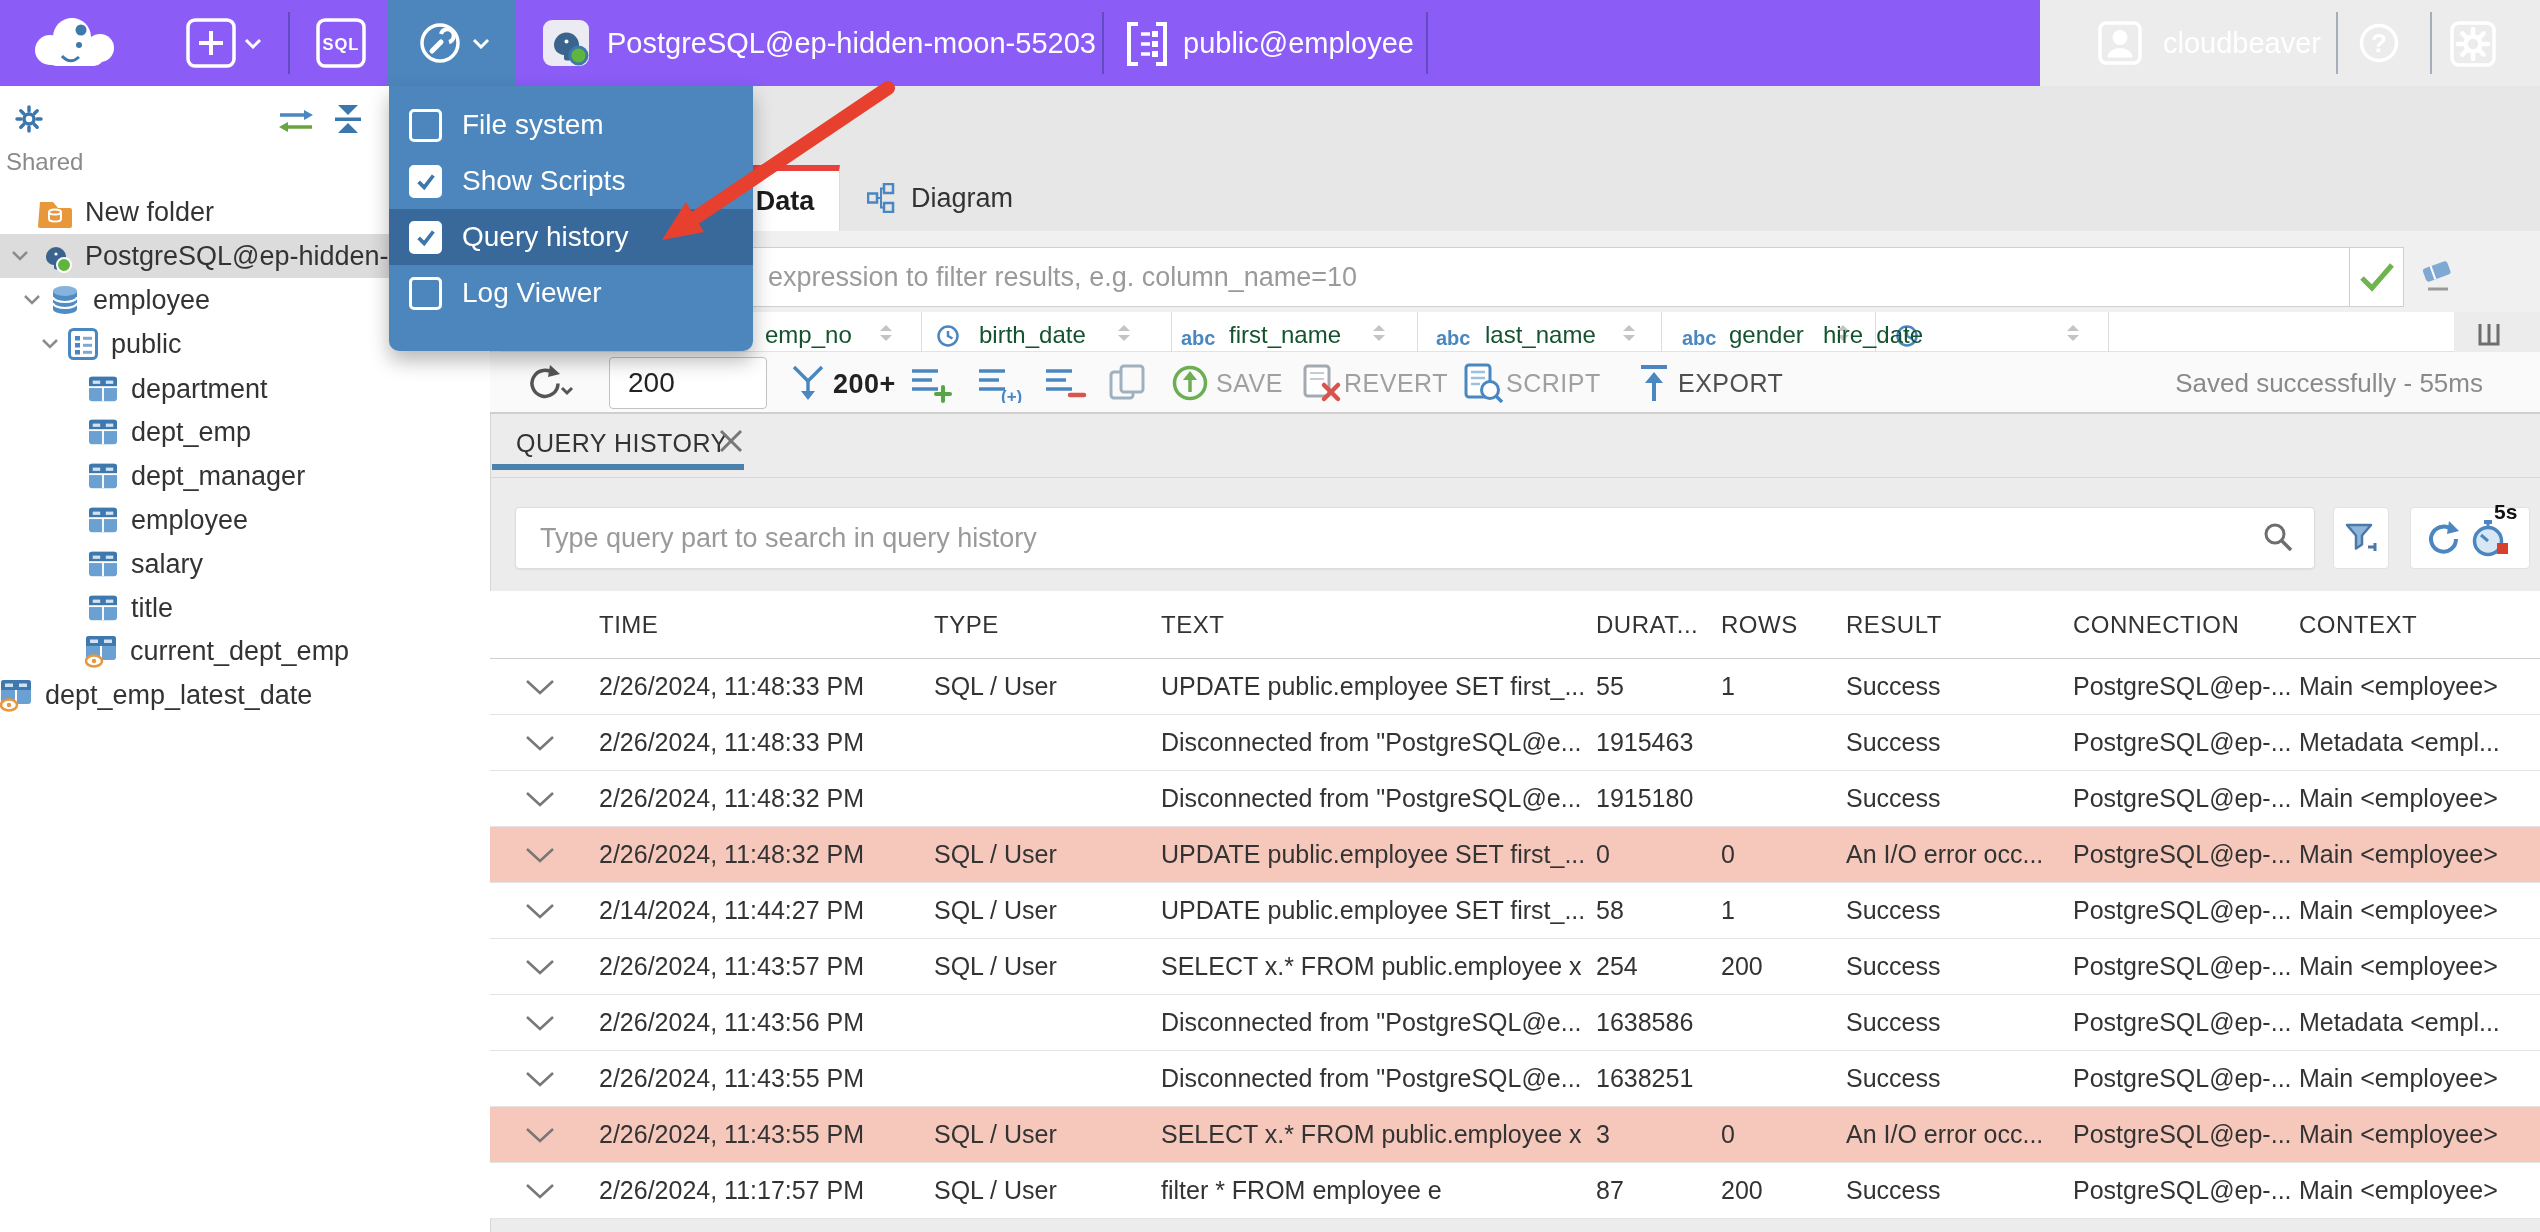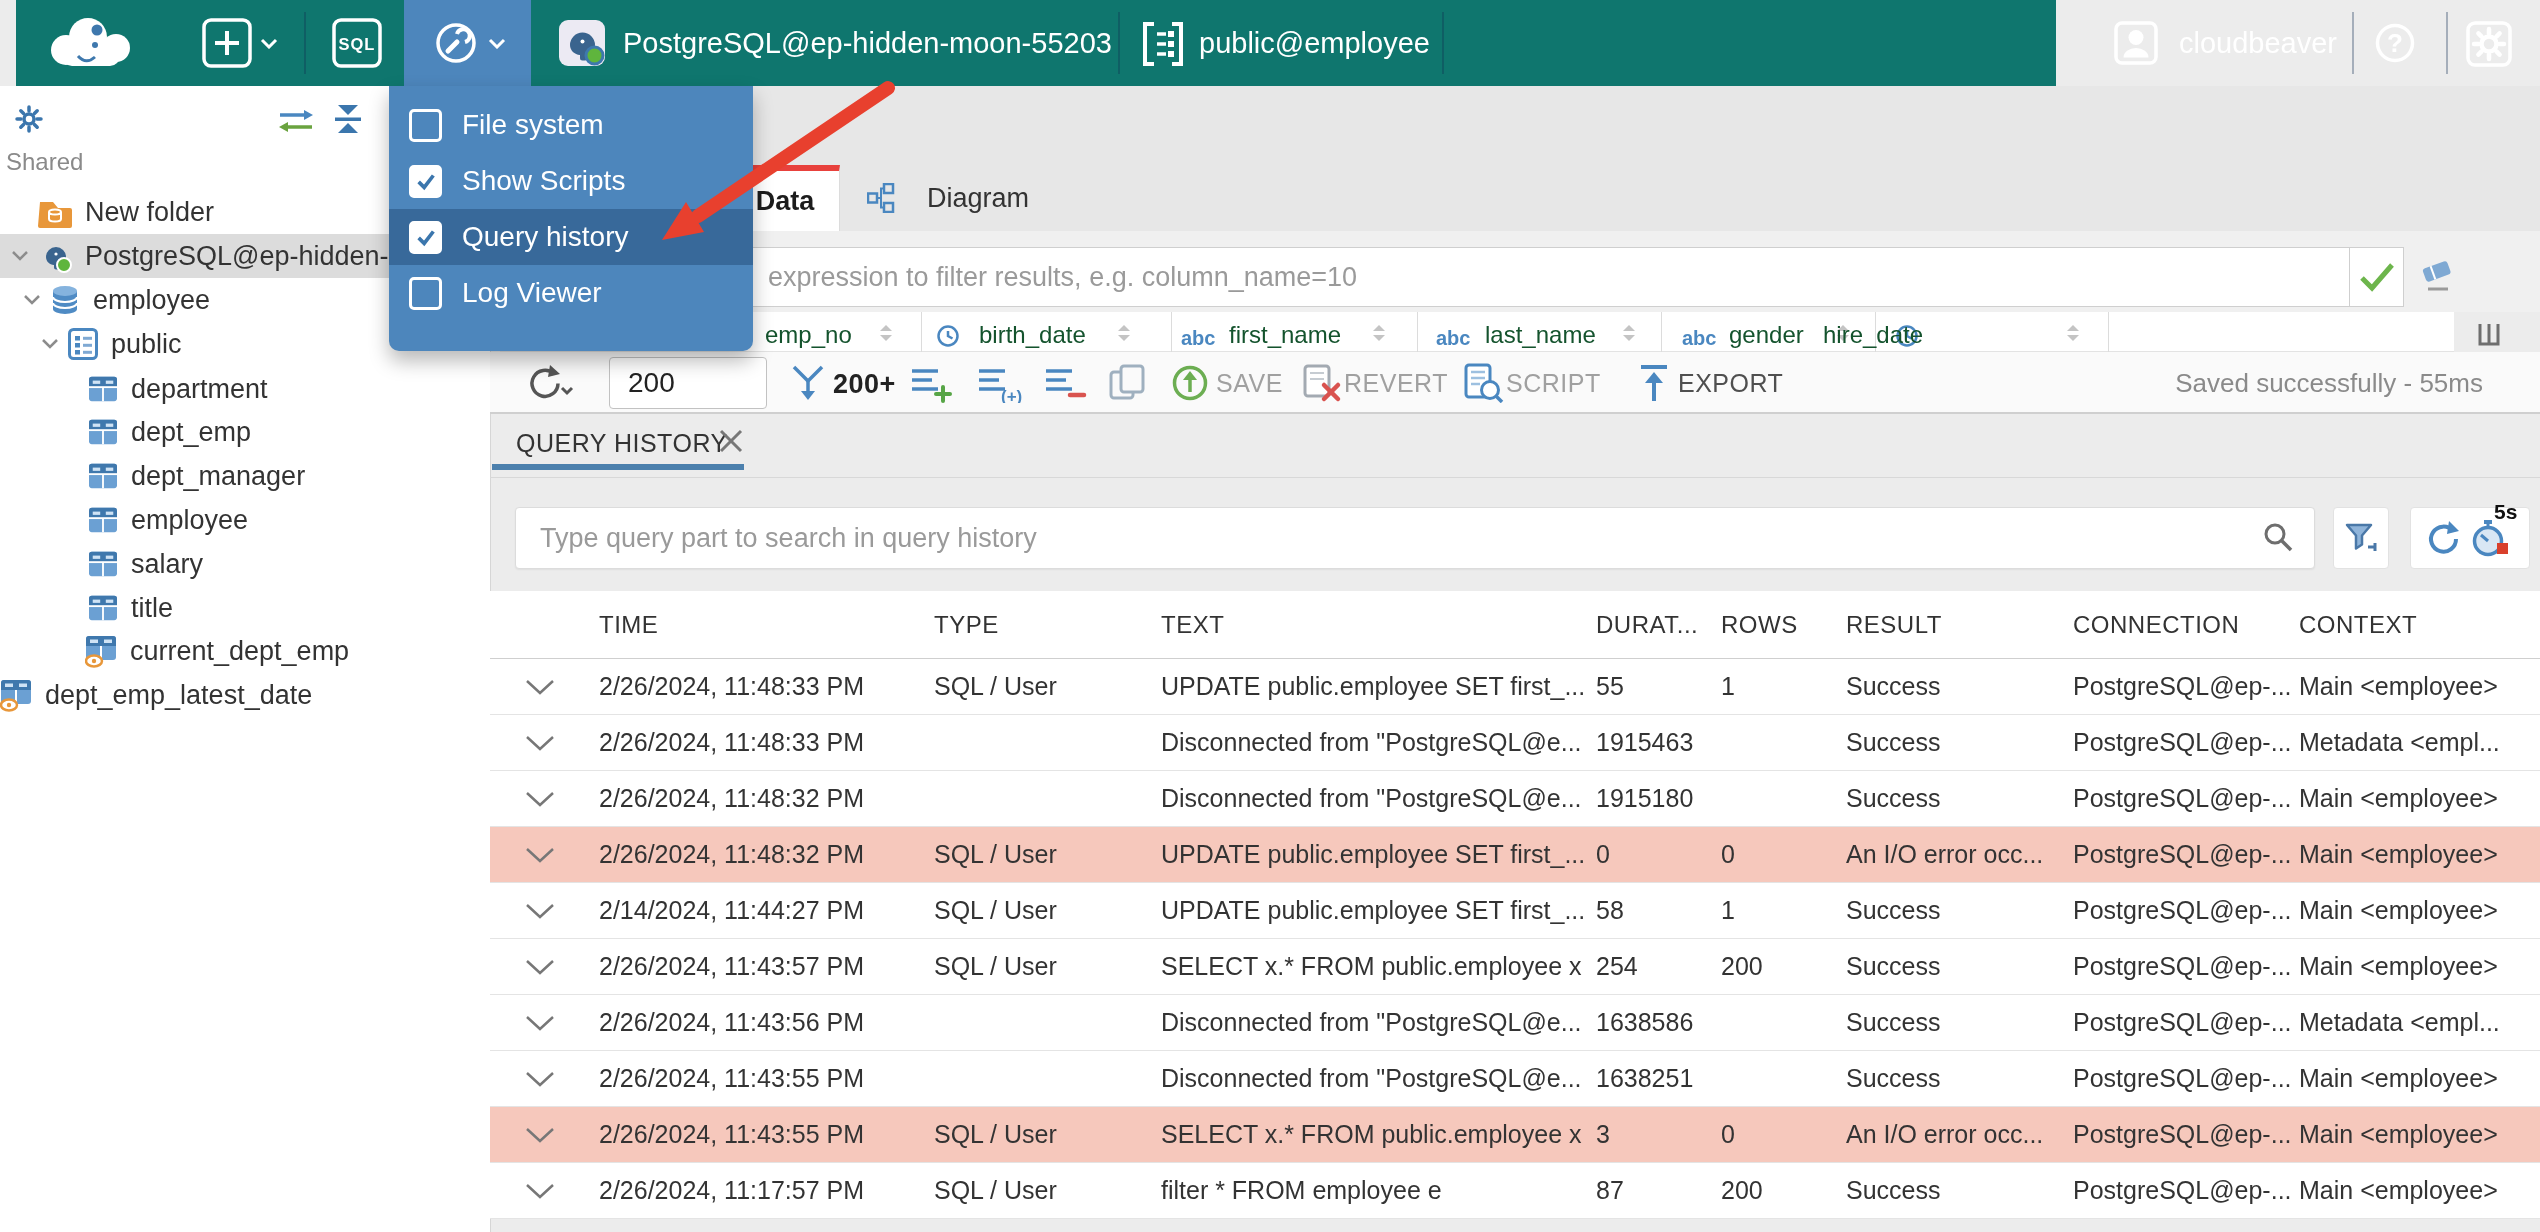--- a/index.html
+++ b/index.html
@@ -1,20 +1,20 @@
 <!DOCTYPE html>
 <html><head>
 <meta charset="utf-8">
 <style>
   html,body{margin:0;padding:0}
   body{font-family:"Liberation Sans",sans-serif}
   #app{position:relative;width:2540px;height:1232px;background:#ececec;overflow:hidden}
   .abs{position:absolute}
   
-  .topbar{position:absolute;left:16px;top:0;width:2040px;height:86px;background:#0f766e}
+  .topbar{position:absolute;left:0;top:0;width:2040px;height:86px;background:#8b5cf6}
   .tbdiv{position:absolute;top:12px;width:2px;height:62px;background:rgba(15,45,80,.32)}
   .tblabel{position:absolute;top:27px;color:#fff;font-size:29px;white-space:nowrap}
   .toolsbtn{position:absolute;left:388px;top:0;width:127px;height:86px;background:#4d86bc}
   
   .menu{position:absolute;left:389px;top:86px;width:364px;height:254px;background:#4d86bc;border-radius:0 0 10px 10px;box-shadow:0 10px 20px rgba(0,0,0,.28);padding-top:11px;z-index:40}
   .mi{height:56px;display:flex;align-items:center;padding-left:20px;cursor:pointer}
   .mi.hl{background:#38699a}
   .cb{width:27px;height:27px;border:3px solid #fff;border-radius:5px;display:flex;align-items:center;justify-content:center;flex:none;background:transparent}
   .cb svg{visibility:hidden}
   .cb.checked{background:#fff}
@@ -24,21 +24,21 @@
   
   .sidebar{position:absolute;left:0;top:86px;width:490px;height:1146px;background:#fff;border-right:1px solid #d6d6d6}
   .shared{position:absolute;left:6px;top:148px;font-size:24px;color:#8a8a8a}
   .trow{position:absolute;left:0;width:490px;height:44px;display:flex;align-items:center;font-size:27px;color:#333;white-space:nowrap;overflow:hidden;cursor:pointer}
   .trow.sel{background:#dcdcdc}
   .tic{flex:none;margin-right:13px}
   .tchev{flex:none;margin-right:10px}
   
   .striptop{position:absolute;left:490px;top:86px;width:2050px;height:145px;background:#e7e7e7;border-bottom:1px solid #d6d6d6}
   .tabdata{position:absolute;left:730px;top:165px;width:110px;height:66px;background:#fff;border-top:6px solid #e8413c;border-left:1px solid #dcdcdc;border-right:1px solid #dcdcdc;display:flex;align-items:center;justify-content:center;font-size:27px;font-weight:bold;color:#1c1c1c;box-sizing:border-box}
-  .tabdiag{position:absolute;left:841px;top:165px;height:66px;display:flex;align-items:center;gap:30px;padding:0 26px;font-size:27px;color:#333}
+  .tabdiag{position:absolute;left:841px;top:165px;height:66px;display:flex;align-items:center;gap:14px;padding:0 26px;font-size:27px;color:#333}
   .filterrow{position:absolute;left:490px;top:231px;width:2050px;height:81px;background:#f0f0f0}
   .filterinput{position:absolute;left:505px;top:247px;width:1845px;height:60px;border:1px solid #cfcfcf;background:#fff;font-size:27px;color:#555;padding:0 0 0 262px;outline:none;font-family:inherit;box-sizing:border-box}
   ::placeholder{color:#9a9a9a;opacity:1}
   .checkbtn{position:absolute;left:2350px;top:247px;width:54px;height:60px;background:#fff;border:1px solid #cfcfcf;border-left:none;display:flex;align-items:center;justify-content:center;box-sizing:border-box}
   .ghdrbg{position:absolute;left:500px;top:312px;width:1954px;height:40px;background:#fff;border-bottom:1px solid #e3e3e3;box-sizing:border-box}
   .ghl{position:absolute;top:321px;font-size:24px;color:#14532d;white-space:nowrap}
   .ghg{position:absolute;top:327px;font-size:20px;font-weight:bold;color:#4a87c0}
   .ghd{position:absolute;top:312px;width:1px;height:40px;background:#dcdcdc}
   .toolbar{position:absolute;left:490px;top:352px;width:2050px;height:62px;background:#fafafa;border-bottom:2px solid #cfcfcf;box-sizing:border-box}
   .tbn{position:absolute;top:369px;font-size:25px;letter-spacing:.5px;color:#a0a0a0;white-space:nowrap;cursor:pointer}

